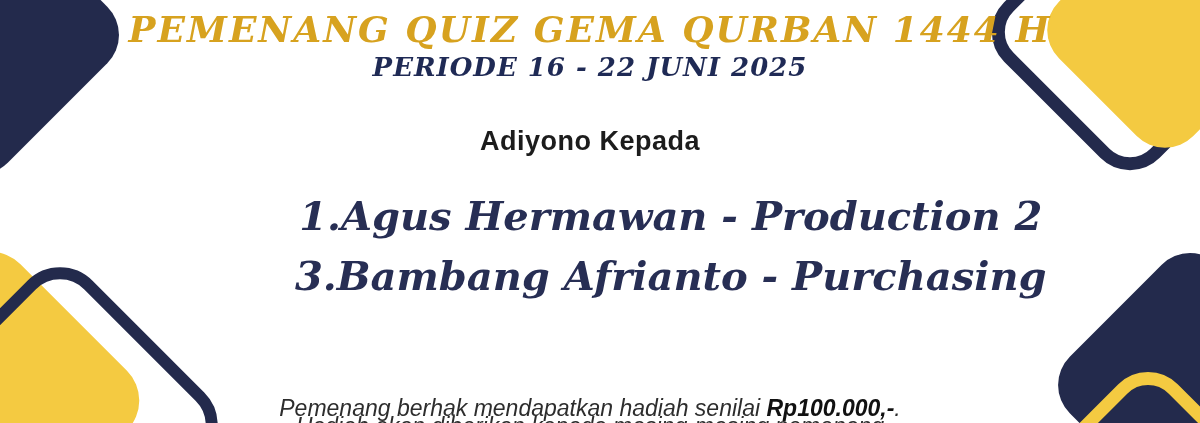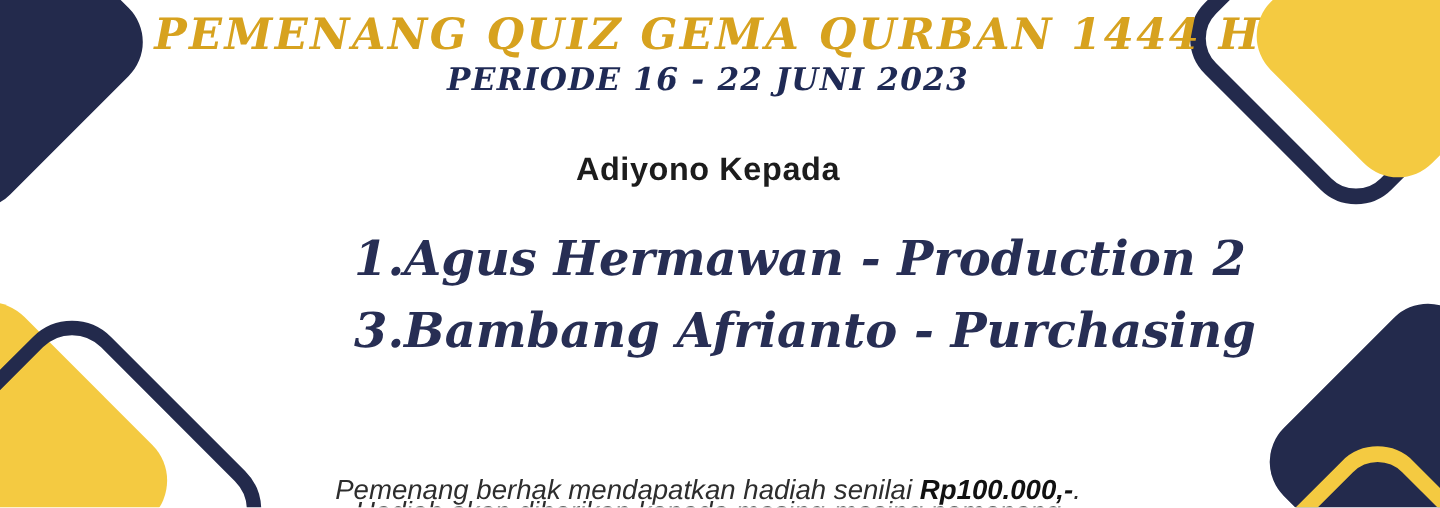--- a/index.html
+++ b/index.html
@@ -32,21 +32,21 @@
   .subtitle {
     position: absolute; top: 52px; left: 0; width: 1180px; text-align: center;
     font-family: "DejaVu Serif", serif; font-style: italic; font-weight: 700;
     font-size: 26px; color: #1F2A55; letter-spacing: 1px; white-space: nowrap;
   }
   .greeting {
     position: absolute; top: 126px; left: 0; width: 1180px; text-align: center;
     font-family: "Liberation Sans", sans-serif; font-weight: 800;
     font-size: 27px; color: #1C1C1C; letter-spacing: 0.5px;
   }
-  .winners { position: absolute; top: 186px; left: 295px; }
+  .winners { position: absolute; top: 186px; left: 295px; text-align: center; }
   .winner-line {
     font-family: "DejaVu Serif", serif; font-style: italic; font-weight: 700;
     font-size: 40px; line-height: 60px; color: #272E54; white-space: nowrap;
   }
   .note {
     position: absolute; top: 383px; left: 0; width: 1180px; text-align: center;
     font-family: "Liberation Sans", sans-serif; font-style: italic;
     font-size: 23px; color: #2D2D2D; white-space: nowrap; margin-top: 12px;
   }
   .note .amount { font-weight: 700; color: #111111; }
@@ -65,21 +65,21 @@
   <div class="sh sh-tl-navy-fill"></div>
   <div class="sh sh-bl-yellow-fill"></div>
   <div class="sh sh-bl-navy-outline"></div>
   <div class="sh sh-tr-navy-outline"></div>
   <div class="sh sh-tr-yellow-fill"></div>
   <div class="sh sh-br-navy-fill"></div>
   <div class="sh sh-br-yellow-outline"></div>
 
   <div class="content">
     <div class="title">PEMENANG QUIZ GEMA QURBAN 1444 H</div>
-    <div class="subtitle">PERIODE 16 - 22 JUNI 2023</div>
+    <div class="subtitle">PERIODE 16 - 22 JUNI 2025</div>
     <div class="greeting">Adiyono Kepada</div>
 
     <div class="winners">
       <div class="winner-line">1.Agus Hermawan - Production 2</div>
       <div class="winner-line">3.Bambang Afrianto - Purchasing</div>
     </div>
 
     <div class="note"><span>Pemenang berhak mendapatkan hadiah senilai </span><span class="amount">Rp100.000,-</span><span>.</span></div>
 
     <div class="note2">Hadiah akan diberikan kepada masing-masing pemenang</div>

